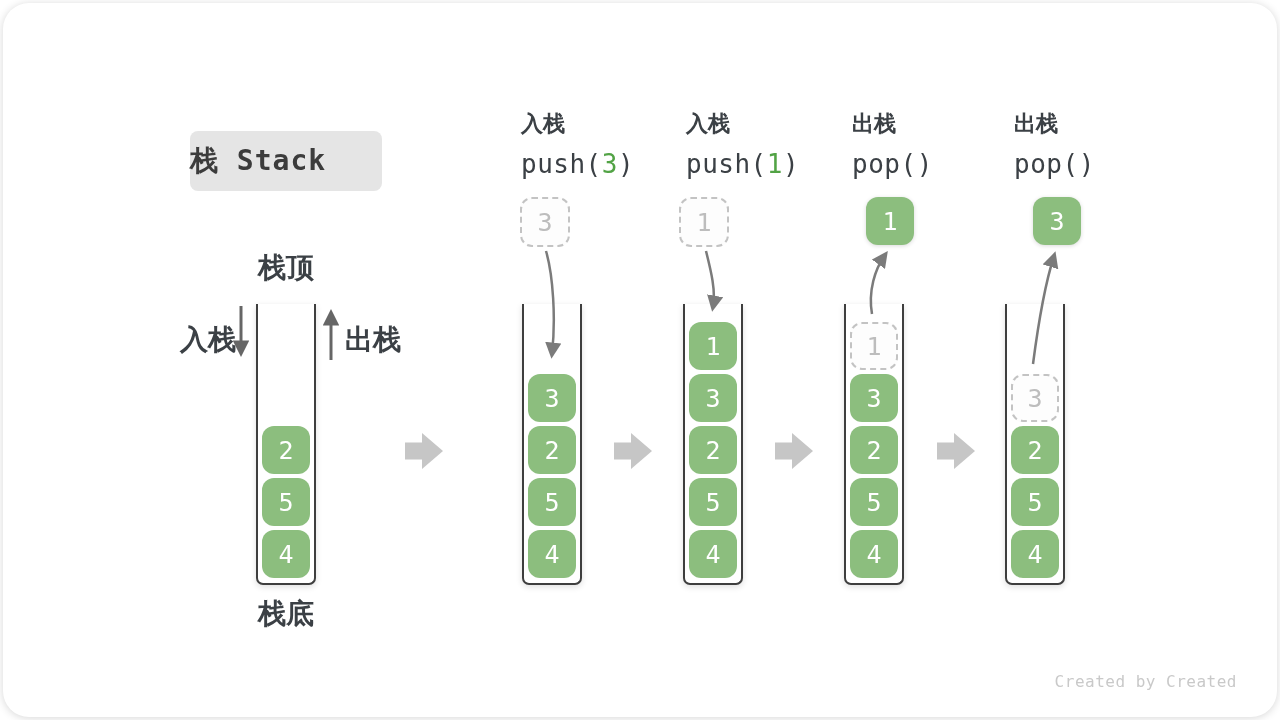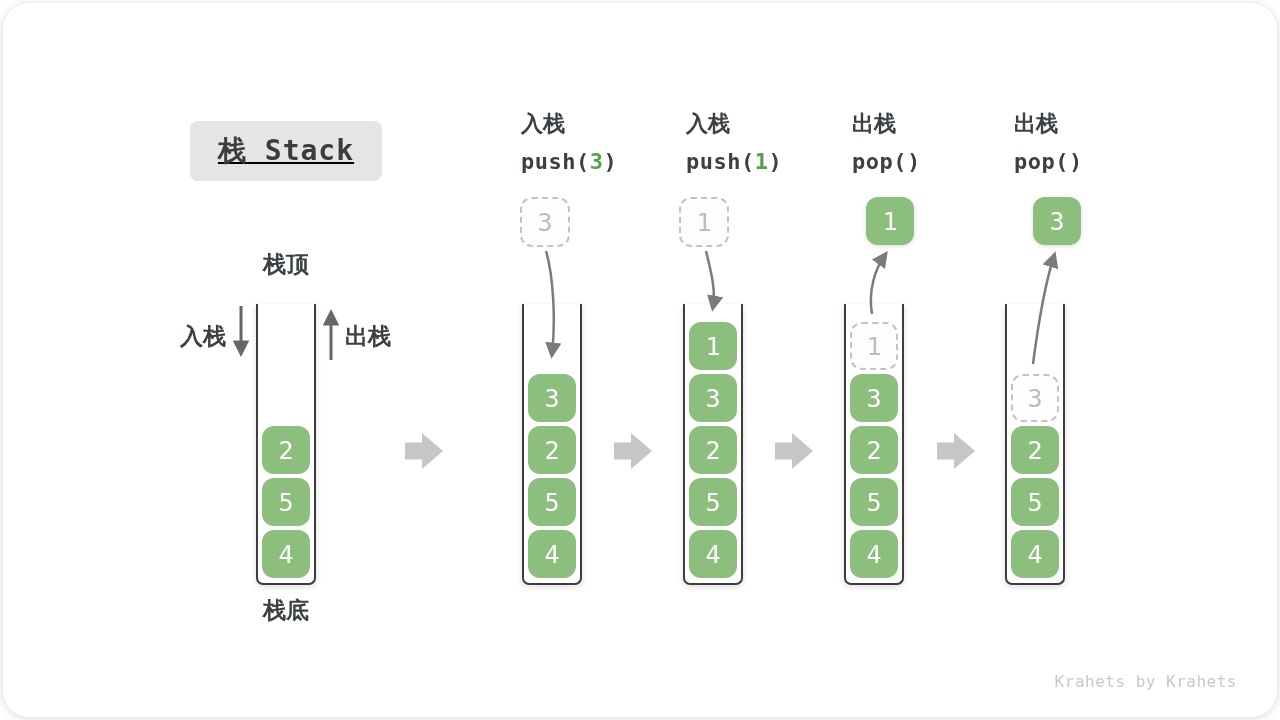--- a/index.html
+++ b/index.html
@@ -16,39 +16,39 @@
     --watermark:#C9C9C9;
   }
   *{margin:0;padding:0;box-sizing:border-box;}
   html,body{width:1280px;height:720px;background:#fff;overflow:hidden;
     font-family:"Liberation Sans",sans-serif;}
   .canvas{position:relative;width:1280px;height:720px;background:#fff;}
   .card{position:absolute;left:3px;top:3px;right:3px;bottom:3px;background:#fff;
     border-radius:26px;box-shadow:0 1px 9px rgba(0,0,0,.16);}
 
   
-  .title-box{position:absolute;left:187px;top:118px;width:192px;height:60px;
+  .title-box{position:absolute;left:187px;top:128px;width:192px;height:60px;
     background:var(--title-bg);border-radius:8px;display:flex;align-items:center;
-    justify-content:center;text-decoration:underline;}
+    justify-content:flex-start;}
   .title-box span{font-family:"DejaVu Sans Mono",monospace;font-size:28px;
     font-weight:bold;color:#3C3C3C;letter-spacing:1px;}
 
   
-  .lbl{position:absolute;font-size:23px;font-weight:bold;color:var(--ink);
+  .lbl{position:absolute;font-size:28px;font-weight:bold;color:var(--ink);
     white-space:nowrap;text-align:right;}
   .lbl-top{left:283px;top:246px;transform:translateX(-50%);}
   .lbl-bottom{left:283px;top:592px;transform:translateX(-50%);}
   .lbl-push{left:177px;top:318px;}
   .lbl-pop{left:342px;top:318px;}
 
   
   .op-label{position:absolute;top:106px;}
   .op-label .action{font-size:22px;font-weight:bold;color:var(--ink);}
   .op-label .call{margin-top:10px;font-family:"DejaVu Sans Mono",monospace;
-    font-size:22px;font-weight:bold;color:var(--ink);letter-spacing:.5px;}
+    font-size:26px;font-weight:normal;color:var(--ink);letter-spacing:.5px;}
   .op-label .call .arg{color:var(--arg-green);}
   .l1{left:518px;} .l2{left:683px;} .l3{left:849px;} .l4{left:1011px;}
 
   
   .stack{position:absolute;top:301px;width:60px;height:281px;background:#fff;
     border:2px solid var(--wall);border-top:none;border-radius:0 0 7px 7px;
     box-shadow:0 2px 6px rgba(0,0,0,.13);
     display:flex;flex-direction:column;justify-content:flex-end;align-items:center;
     gap:4px;padding-bottom:5px;}
   .s1{left:253px;} .s2{left:519px;} .s3{left:680px;} .s4{left:841px;} .s5{left:1002px;}
@@ -163,15 +163,15 @@
       <path d="M 703 248 C 708 268, 713 288, 710 304" stroke="var(--thin-arrow)" stroke-width="2.5" fill="none" marker-end="url(#head-thin)"></path>
       <path d="M 869 311 C 865 288, 872 266, 882 252" stroke="var(--thin-arrow)" stroke-width="2.5" fill="none" marker-end="url(#head-thin)"></path>
       <path d="M 1030 361 C 1036 315, 1042 281, 1051 253" stroke="var(--thin-arrow)" stroke-width="2.5" fill="none" marker-end="url(#head-thin)"></path>
 
       <polygon points="402,439.5 419,439.5 419,430 440,448 419,466 419,456.5 402,456.5" fill="var(--chunky)"></polygon>
       <polygon points="611,439.5 628,439.5 628,430 649,448 628,466 628,456.5 611,456.5" fill="var(--chunky)"></polygon>
       <polygon points="772,439.5 789,439.5 789,430 810,448 789,466 789,456.5 772,456.5" fill="var(--chunky)"></polygon>
       <polygon points="934,439.5 951,439.5 951,430 972,448 951,466 951,456.5 934,456.5" fill="var(--chunky)"></polygon>
     </svg>
 
-    <div class="watermark">Krahets by Krahets</div>
+    <div class="watermark">Created by Created</div>
   </div>
 </div>
 
 </body></html>

